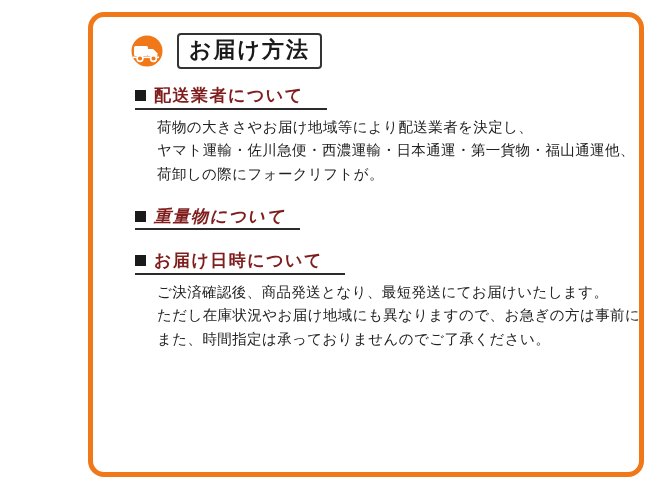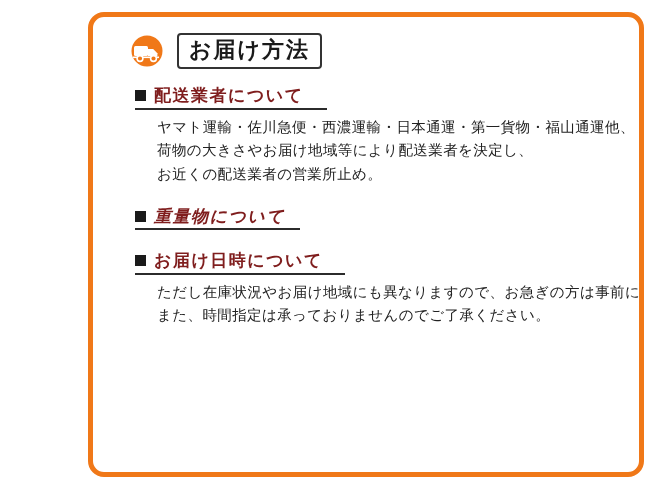--- a/index.html
+++ b/index.html
@@ -130,39 +130,40 @@
           <div class="title-text">お届け方法</div>
         </div>
       </div>
 
       <div class="section sec1">
         <div class="section-heading">
           <span class="sq"></span>
           <span class="htext">配送業者について</span>
         </div>
         <div class="lines">
+          <div class="line">荷物の大きさやお届け地域等により配送業者を決定し、</div>
           <div class="line">ヤマト運輸・佐川急便・西濃運輸・日本通運・第一貨物・福山通運他、</div>
-          <div class="line">荷物の大きさやお届け地域等により配送業者を決定し、</div>
-          <div class="line">お近くの配送業者の営業所止め。</div>
+          <div class="line">荷卸しの際にフォークリフトが。</div>
         </div>
       </div>
 
       <div class="section sec2">
         <div class="section-heading">
           <span class="sq"></span>
           <span class="htext">重量物について</span>
         </div>
       </div>
 
       <div class="section sec3">
         <div class="section-heading">
           <span class="sq"></span>
           <span class="htext">お届け日時について</span>
         </div>
         <div class="lines">
+          <div class="line">ご決済確認後、商品発送となり、最短発送にてお届けいたします。</div>
           <div class="line">ただし在庫状況やお届け地域にも異なりますので、お急ぎの方は事前に</div>
           <div class="line">また、時間指定は承っておりませんのでご了承ください。</div>
         </div>
       </div>
 
     </div>
   </div>
 </div>
 
 </body></html>

